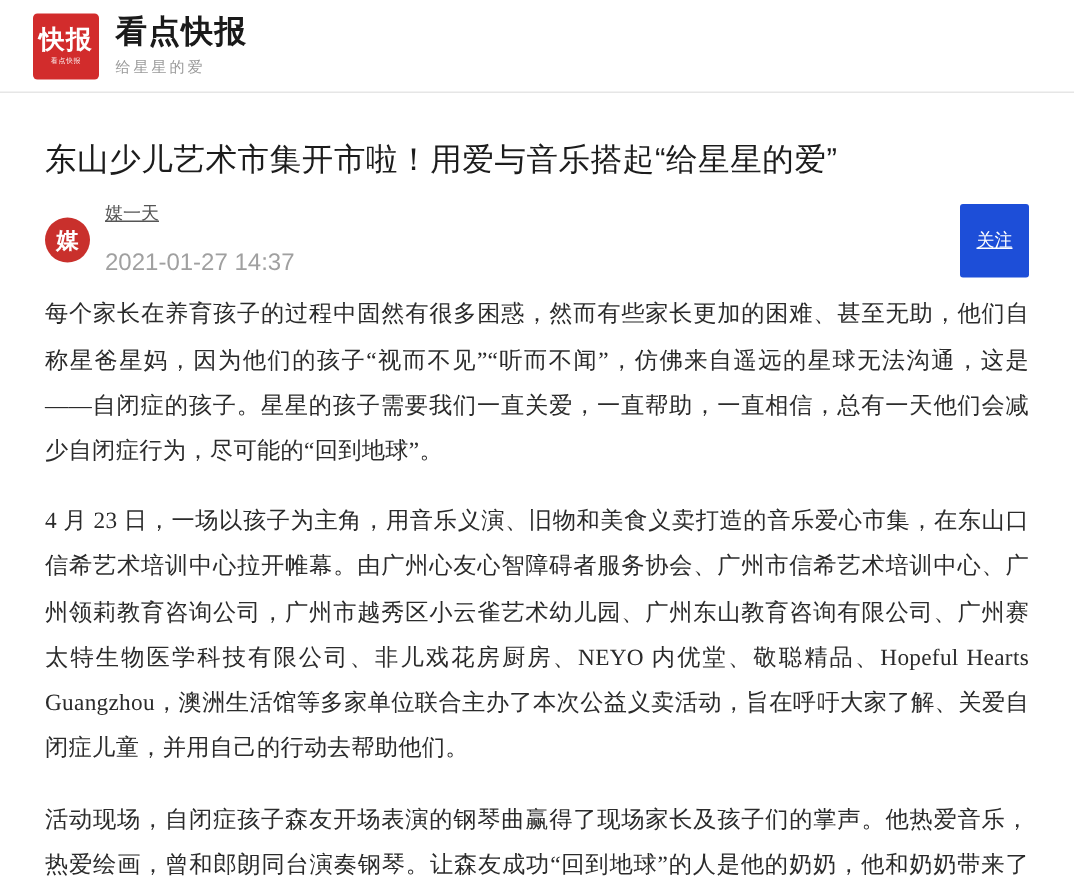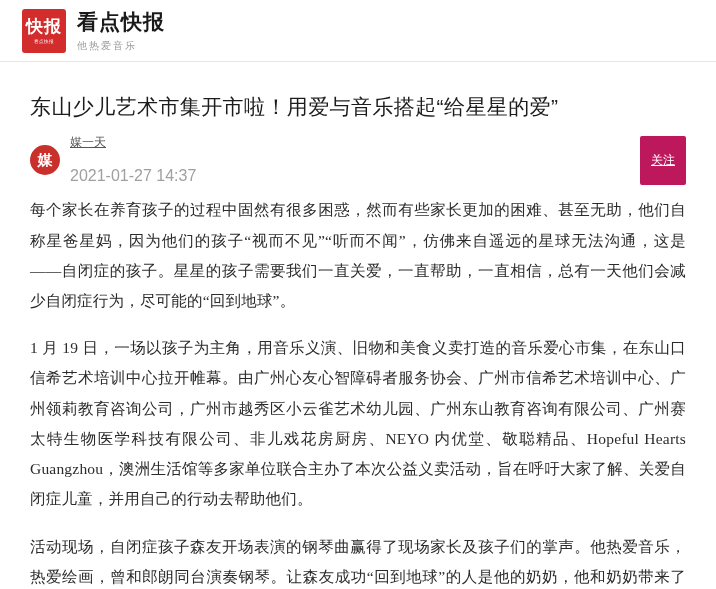--- a/index.html
+++ b/index.html
@@ -118,21 +118,21 @@
     color: #555555;
     text-decoration: underline;
   }
   .meta-date {
     font-size: 16px;
     color: #a0a0a0;
     margin-top: 15px;
   }
   .follow-btn {
     margin-left: auto;
-    background: #be185d;
+    background: #1d4ed8;
     color: #ffffff;
     font-size: 12px;
     padding: 16px 11px;
     border: none;
     border-radius: 2px;
     cursor: pointer;
     font-family: "Liberation Sans", sans-serif;
     text-decoration: underline;
   }
 
@@ -152,37 +152,37 @@
 <div class="page">
 
   <div class="site-header">
     <div class="logo-block">
       <div class="logo-mark">
         <span class="lm-main">快报</span>
         <span class="lm-sub">看点快报</span>
       </div>
       <div class="logo-text">
         <div class="logo-title">看点快报</div>
-        <div class="logo-slogan">他热爱音乐</div>
+        <div class="logo-slogan">给星星的爱</div>
       </div>
     </div>
   </div>
 
   <div class="article">
     <h1 class="article-title">东山少儿艺术市集开市啦！用爱与音乐搭起“给星星的爱”</h1>
 
     <div class="meta-row">
       <div class="avatar">媒</div>
       <div class="meta-text">
         <div class="meta-author">媒一天</div>
         <div class="meta-date">2021-01-27 14:37</div>
       </div>
       <button class="follow-btn">关注</button>
     </div>
 
     <div class="body-text">
       <p>每个家长在养育孩子的过程中固然有很多困惑，然而有些家长更加的困难、甚至无助，他们自称星爸星妈，因为他们的孩子“视而不见”“听而不闻”，仿佛来自遥远的星球无法沟通，这是——自闭症的孩子。星星的孩子需要我们一直关爱，一直帮助，一直相信，总有一天他们会减少自闭症行为，尽可能的“回到地球”。</p>
-      <p>1 月 19 日，一场以孩子为主角，用音乐义演、旧物和美食义卖打造的音乐爱心市集，在东山口信希艺术培训中心拉开帷幕。由广州心友心智障碍者服务协会、广州市信希艺术培训中心、广州领莉教育咨询公司，广州市越秀区小云雀艺术幼儿园、广州东山教育咨询有限公司、广州赛太特生物医学科技有限公司、非儿戏花房厨房、NEYO 内优堂、敬聪精品、Hopeful Hearts Guangzhou，澳洲生活馆等多家单位联合主办了本次公益义卖活动，旨在呼吁大家了解、关爱自闭症儿童，并用自己的行动去帮助他们。</p>
+      <p>4 月 23 日，一场以孩子为主角，用音乐义演、旧物和美食义卖打造的音乐爱心市集，在东山口信希艺术培训中心拉开帷幕。由广州心友心智障碍者服务协会、广州市信希艺术培训中心、广州领莉教育咨询公司，广州市越秀区小云雀艺术幼儿园、广州东山教育咨询有限公司、广州赛太特生物医学科技有限公司、非儿戏花房厨房、NEYO 内优堂、敬聪精品、Hopeful Hearts Guangzhou，澳洲生活馆等多家单位联合主办了本次公益义卖活动，旨在呼吁大家了解、关爱自闭症儿童，并用自己的行动去帮助他们。</p>
       <p>活动现场，自闭症孩子森友开场表演的钢琴曲赢得了现场家长及孩子们的掌声。他热爱音乐，热爱绘画，曾和郎朗同台演奏钢琴。让森友成功“回到地球”的人是他的奶奶，他和奶奶带来了 12 幅画作制作成文创产品在现场出售。</p>
     </div>
   </div>
 
 </div>
 
 </body></html>

